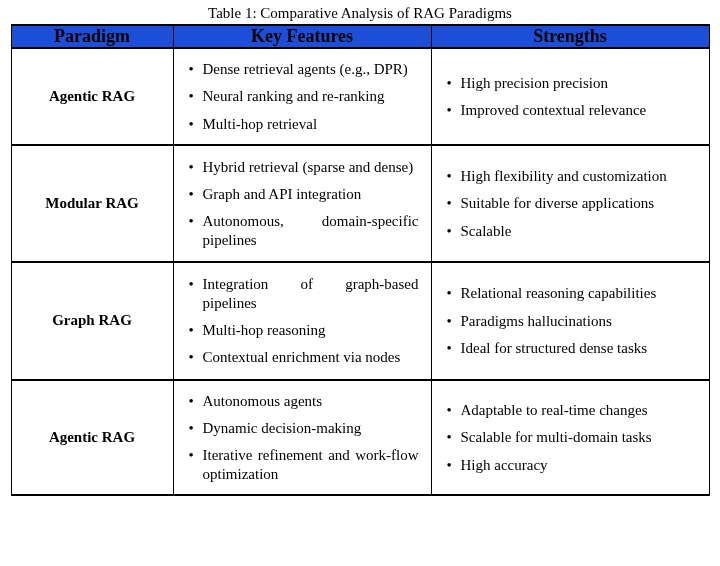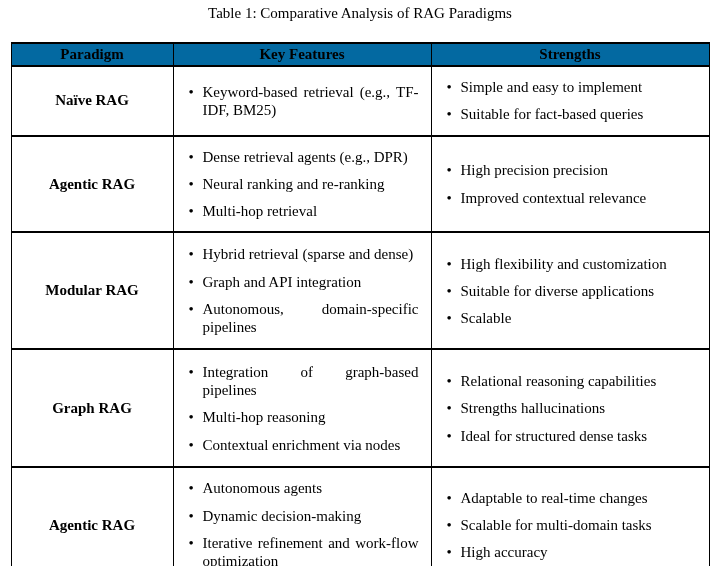--- a/index.html
+++ b/index.html
@@ -8,41 +8,41 @@
     width: 720px;
     height: 566px;
     background: #ffffff;
     color: #000000;
     font-family: "Liberation Serif", "DejaVu Serif", serif;
   }
   .caption {
     text-align: center;
     font-size: 15px;
     padding-top: 5px;
-    margin-bottom: 20px;
+    margin-bottom: 2px;
   }
   table.rag-table {
     border-collapse: collapse;
     width: 698px;
     margin: 0 auto;
     table-layout: fixed;
   }
   table.rag-table th,
   table.rag-table td {
     border-left: 1px solid #000;
     border-right: 1px solid #000;
     border-top: 2px solid #000;
     border-bottom: 2px solid #000;
     vertical-align: middle;
     padding: 0;
   }
   th {
-    background: #0369a1;
+    background: #1d4ed8;
     font-weight: bold;
-    font-size: 15px;
+    font-size: 18px;
     height: 23px;
     text-align: center;
   }
   td.paradigm {
     text-align: center;
     font-weight: bold;
     font-size: 15px;
   }
   td.features, td.strengths {
     font-size: 15px;
@@ -85,34 +85,20 @@
   </colgroup>
   <thead>
     <tr>
       <th>Paradigm</th>
       <th>Key Features</th>
       <th>Strengths</th>
     </tr>
   </thead>
   <tbody>
 
-    <tr class="r0">
-      <td class="paradigm">Naïve RAG</td>
-      <td class="features">
-        <ul class="bullets">
-          <li class="bullet-item">Keyword-based retrieval (e.g., TF-IDF, BM25)</li>
-        </ul>
-      </td>
-      <td class="strengths">
-        <ul class="bullets">
-          <li class="bullet-item">Simple and easy to implement</li>
-          <li class="bullet-item">Suitable for fact-based queries</li>
-        </ul>
-      </td>
-    </tr>
 
     <tr class="r1">
       <td class="paradigm">Agentic RAG</td>
       <td class="features">
         <ul class="bullets">
           <li class="bullet-item">Dense retrieval agents (e.g., DPR)</li>
           <li class="bullet-item">Neural ranking and re-ranking</li>
           <li class="bullet-item">Multi-hop retrieval</li>
         </ul>
       </td>
@@ -147,21 +133,21 @@
       <td class="features">
         <ul class="bullets">
           <li class="bullet-item">Integration of graph-based pipelines</li>
           <li class="bullet-item">Multi-hop reasoning</li>
           <li class="bullet-item">Contextual enrichment via nodes</li>
         </ul>
       </td>
       <td class="strengths">
         <ul class="bullets">
           <li class="bullet-item">Relational reasoning capabilities</li>
-          <li class="bullet-item">Strengths hallucinations</li>
+          <li class="bullet-item">Paradigms hallucinations</li>
           <li class="bullet-item">Ideal for structured dense tasks</li>
         </ul>
       </td>
     </tr>
 
     <tr class="r4">
       <td class="paradigm">Agentic RAG</td>
       <td class="features">
         <ul class="bullets">
           <li class="bullet-item">Autonomous agents</li>

